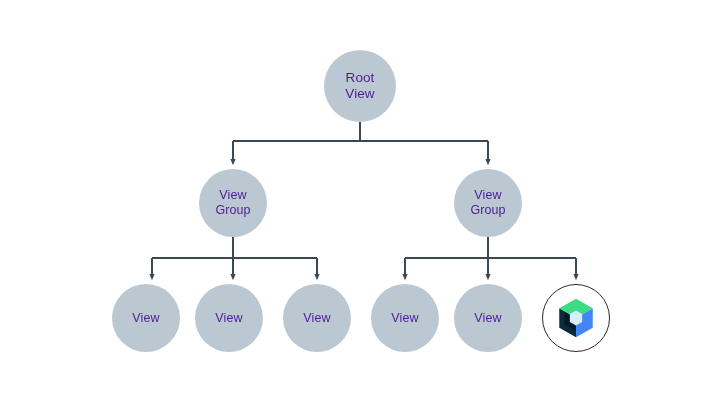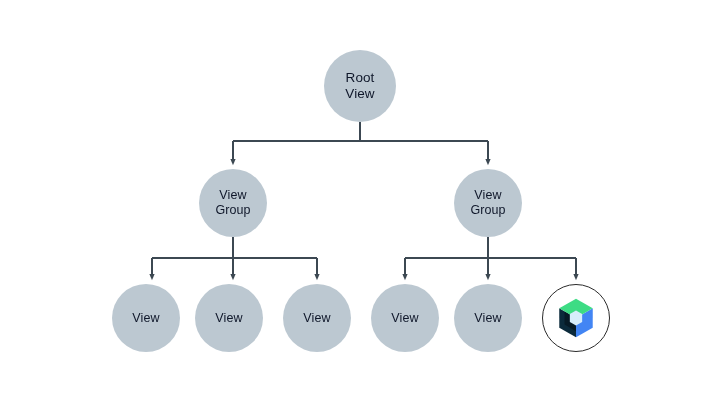--- a/index.html
+++ b/index.html
@@ -32,21 +32,21 @@
     display: flex;
     align-items: center;
     justify-content: center;
     text-align: center;
     box-sizing: border-box;
   }
   .node-fill {
     background: #bcc8d1;
   }
   .node-label {
-    color: #0f172a;
+    color: #4c1d95;
     line-height: 1.18;
     letter-spacing: 0.1px;
     white-space: pre-line;
     pointer-events: none;
   }
   .root-node {
     left: 324px;
     top: 50px;
     width: 72px;
     height: 72px;

